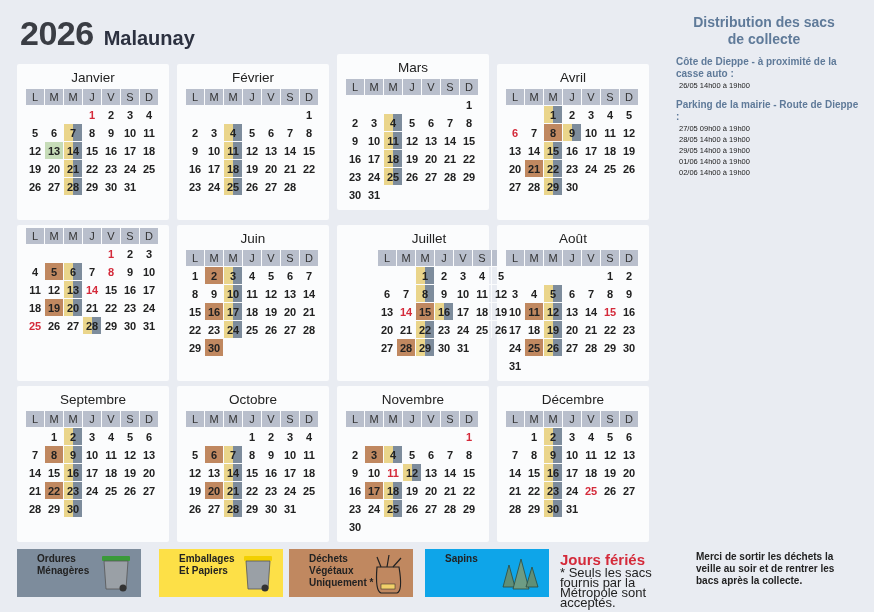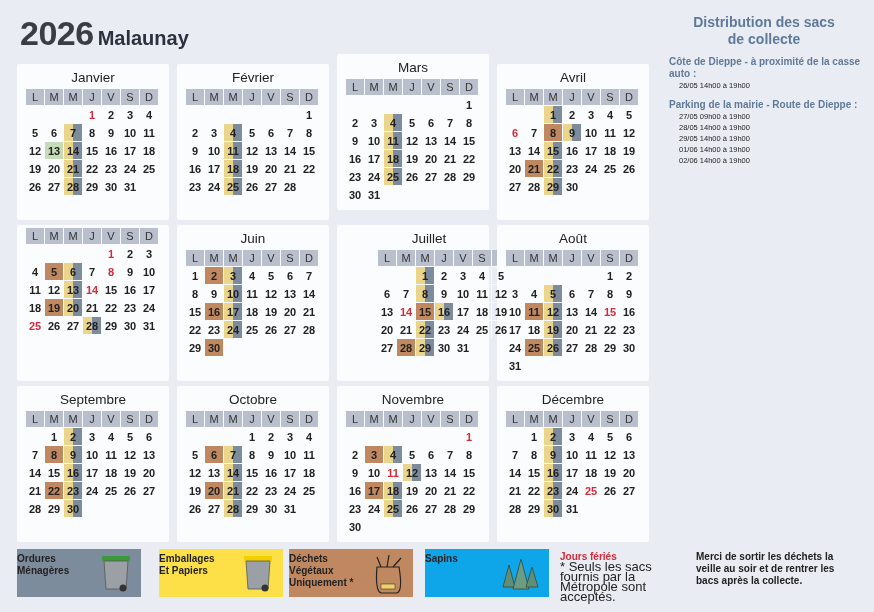--- a/index.html
+++ b/index.html
@@ -5,21 +5,21 @@
   * { box-sizing: border-box; margin: 0; padding: 0; }
   body {
     width: 874px; height: 612px; overflow: hidden;
     background: #e9ecf2;
     font-family: "Liberation Sans", sans-serif;
     position: relative;
     color: #222;
   }
   .title {
     position: absolute; left: 20px; top: 14px;
-    display: flex; align-items: baseline; gap: 4px;
+    display: flex; align-items: baseline; gap: 10px;
   }
   .title .year { font-size: 34px; font-weight: bold; color: #3a3d44; letter-spacing: -0.5px; }
   .title .city { font-size: 20px; font-weight: bold; color: #2c3140; }
 
   .month {
     position: absolute; width: 152px; height: 156px;
     background: #fbfcfd;
     border-radius: 2px;
   }
   .month .mname {
@@ -46,29 +46,29 @@
     border-top: 1px solid #fbfcfd;
   }
   .cell span { position: relative; z-index: 1; }
   .cell.split { background: linear-gradient(to right, #ead58b 0 50%, #7d8c9c 50% 100%); }
   .cell.brown { background: #c08860; }
   .cell.green { background: #c6dcb8; }
   .cell.holiday span { color: #d42a3a; }
 
   .side { position: absolute; left: 664px; top: 14px; width: 200px; }
   .side h2 { font-size: 14px; color: #5f7a99; font-weight: bold; line-height: 17px; text-align: center; }
-  .side .loc { font-size: 10px; color: #5f7a99; font-weight: bold; margin-top: 8px; margin-left: 5px; line-height: 12px; }
+  .side .loc { font-size: 10px; color: #5f7a99; font-weight: bold; margin-top: 8px; margin-left: 12px; line-height: 12px; }
   .side .slot { font-size: 7.5px; color: #222; margin-left: 15px; line-height: 11px; }
 
-  .legend { position: absolute; top: 549px; height: 48px; width: 124px; padding: 4px 0; }
+  .legend { position: absolute; top: 549px; height: 48px; width: 124px; padding: 4px 20px; }
   .legend .lbl { font-size: 10px; font-weight: bold; color: #222; line-height: 12px; white-space: pre-line; }
   .legend .ico { position: absolute; right: 8px; top: 4px; }
 
   .notes { position: absolute; left: 560px; top: 551px; width: 132px; }
-  .notes .hol { color: #d42a3a; font-weight: bold; font-size: 10px; }
+  .notes .hol { color: #d42a3a; font-weight: bold; font-size: 15px; }
   .notes .fine { font-size: 13px; color: #222; line-height: 10px; }
   .merci { position: absolute; left: 696px; top: 551px; width: 160px; font-size: 10px; font-weight: bold; color: #222; line-height: 12px; }
 </style>
 </head>
 <body>
 
 <div class="title">
   <span class="year">2026</span>
   <span class="city">Malaunay</span>
 </div>

